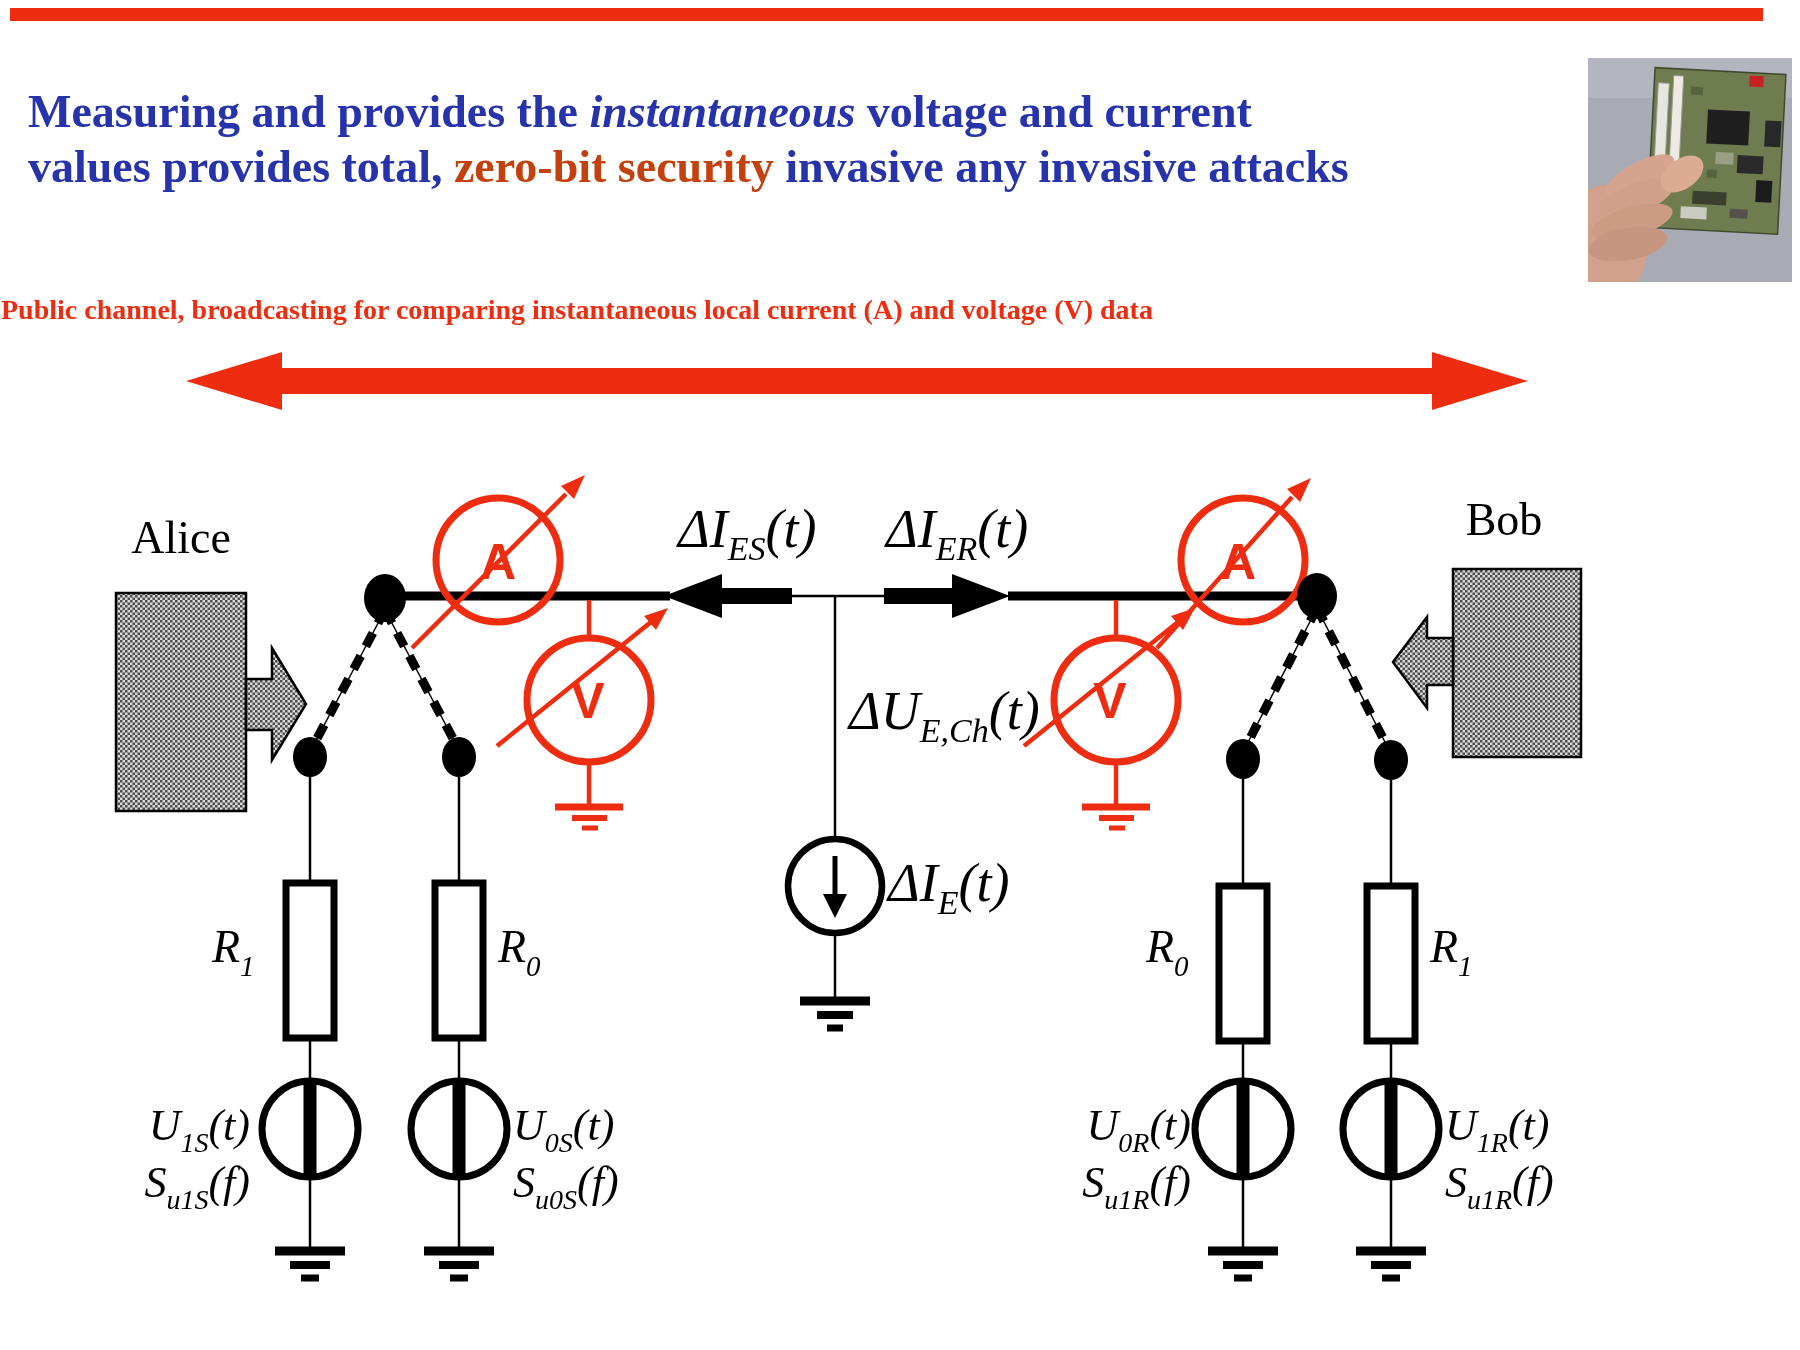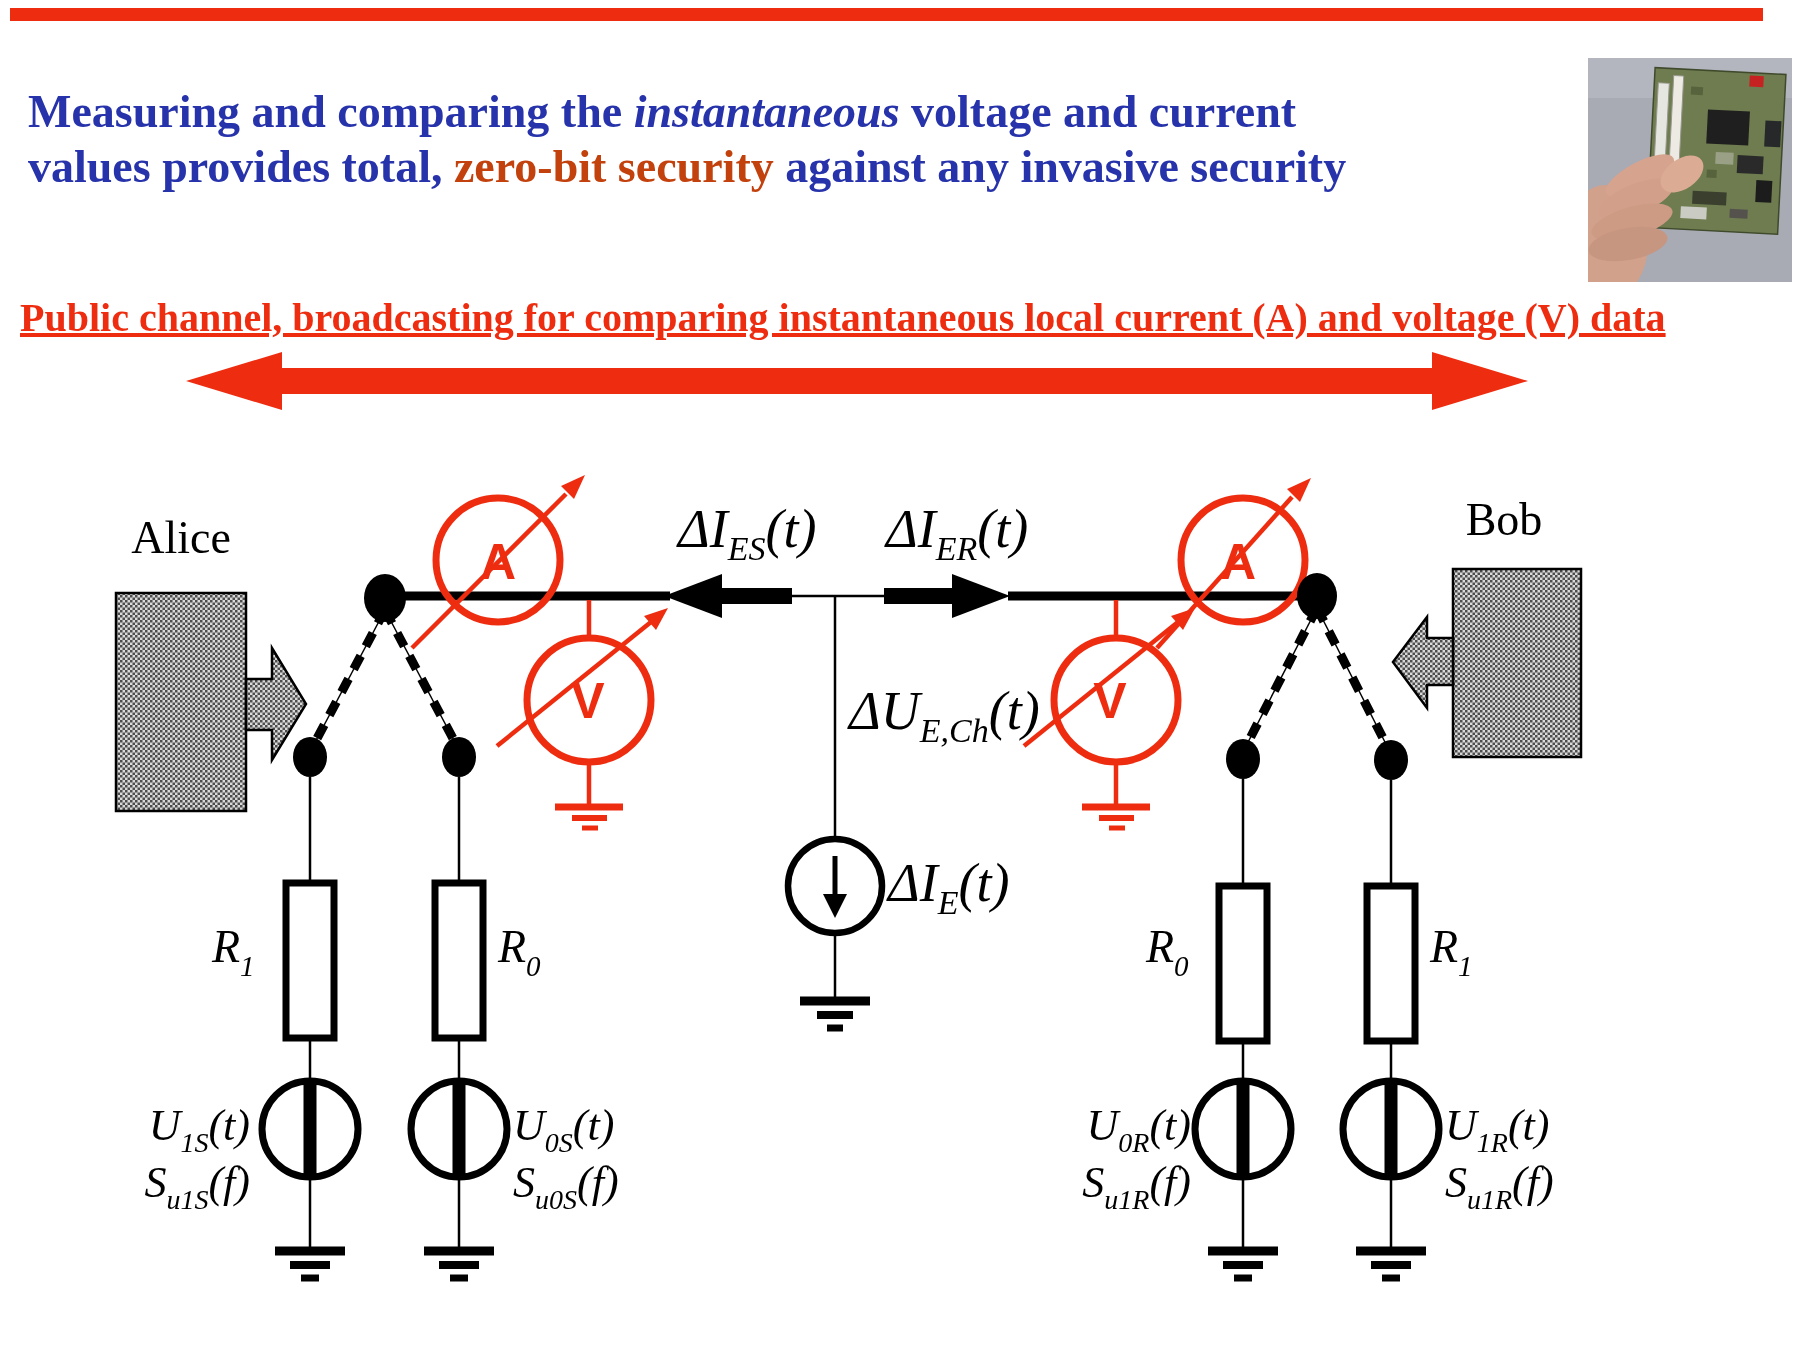--- a/index.html
+++ b/index.html
@@ -5,22 +5,22 @@
   html,body{margin:0;padding:0;background:#ffffff;}
   .stage{position:relative;width:1800px;height:1350px;background:#ffffff;overflow:hidden;
          font-family:"Liberation Serif",serif;}
   .topbar{position:absolute;left:10px;top:8px;width:1753px;height:13px;background:#ee2d10;}
   .title{position:absolute;left:28px;top:84px;width:1560px;
          font-size:46px;font-weight:bold;line-height:55px;color:#2733aa;}
   .title .it{font-style:italic;}
   .title .rd{color:#c2410c;}
   .subtitle{position:absolute;left:0;top:230px;width:1700px;text-align:center;
             font-size:31px;font-weight:bold;color:#ee2d10;}
-  .channel{position:absolute;left:20px;top:294px;width:1760px;
-           font-size:40px;font-weight:bold;color:#ee2d10;text-decoration:underline;}
+  .channel{position:absolute;left:1px;top:294px;width:1760px;
+           font-size:28px;font-weight:bold;color:#ee2d10;}
   svg{position:absolute;left:0;top:0;}
   .photo{position:absolute;left:1588px;top:58px;width:204px;height:224px;}
 
   
   .mt{font-family:"Liberation Serif",serif;font-style:italic;font-size:54px;fill:#000;}
   .mt .s{font-size:34px;}
   .rl{font-family:"Liberation Serif",serif;font-style:italic;font-size:46px;fill:#000;}
   .rl .s{font-size:29px;}
   .ul{font-family:"Liberation Serif",serif;font-style:italic;font-size:44px;fill:#000;}
   .ul .s{font-size:28px;}
@@ -29,22 +29,22 @@
                fill:#ee2d10;text-anchor:middle;}
 </style>
 </head>
 <body>
 
 <div class="stage">
 
   <div class="topbar"></div>
 
   <div class="title">
-    <div><span>Measuring and comparing the </span><span class="it">instantaneous</span><span> voltage and current</span></div>
-    <div><span>values provides total, </span><span class="rd">zero-bit security</span><span> against any invasive security</span></div>
+    <div><span>Measuring and provides the </span><span class="it">instantaneous</span><span> voltage and current</span></div>
+    <div><span>values provides total, </span><span class="rd">zero-bit security</span><span> invasive any invasive attacks</span></div>
   </div>
 
 
   <div class="channel">Public channel,  broadcasting  for comparing instantaneous local current (A) and voltage (V) data</div>
 
   <svg width="1800" height="1350" viewBox="0 0 1800 1350">
     <defs>
       <pattern id="hatch" width="5" height="5" patternUnits="userSpaceOnUse">
         <rect width="5" height="5" fill="#d9d9d9"></rect>
         <rect width="2.5" height="2.5" fill="#4d4d4d"></rect>

